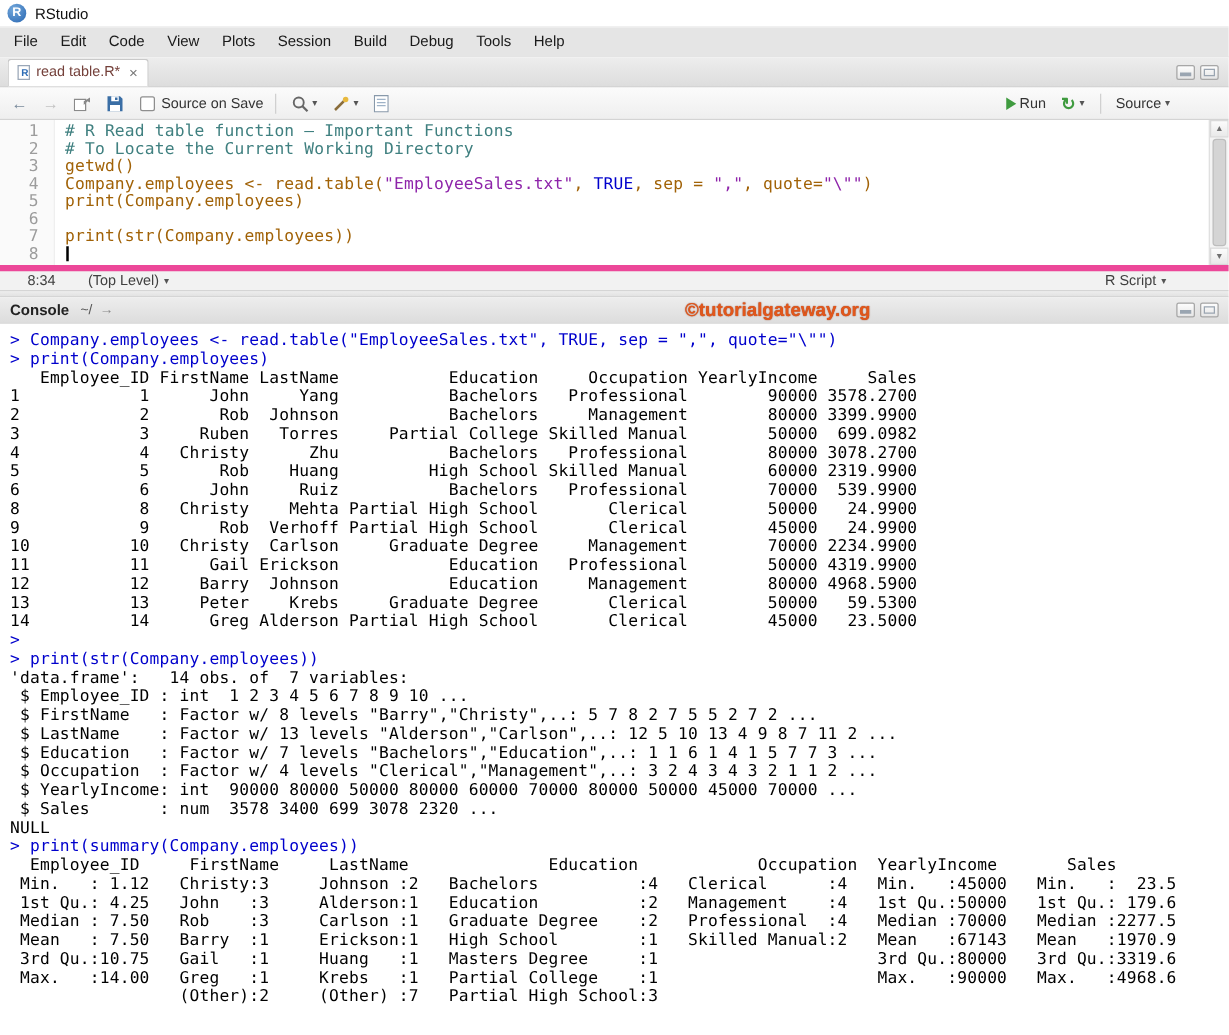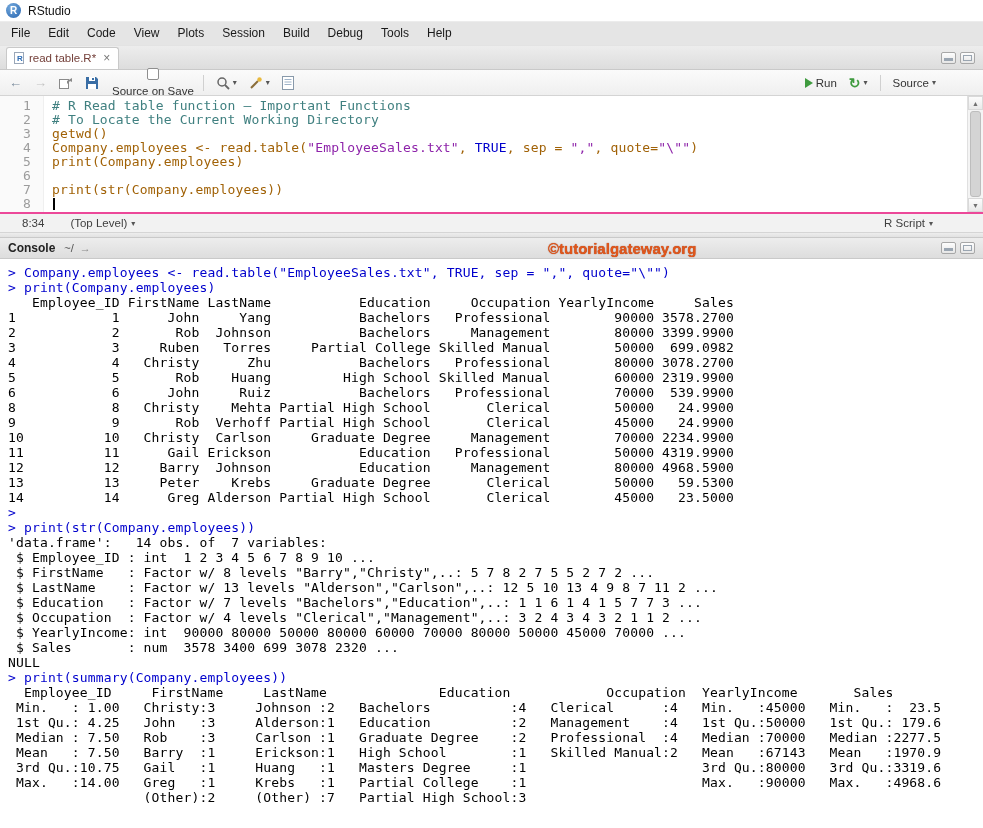--- a/index.html
+++ b/index.html
@@ -33,21 +33,21 @@
   .win-btn.max::after { content:""; position:absolute; left:2px; right:2px; top:2px; bottom:2px; border:1px solid #9AA5B1; }
 
   .toolbar { height:26px; display:flex; align-items:center; gap:6px; padding:0 8px 0 6px;
     background:linear-gradient(#FBFBFB,#EFEFEF); border-bottom:1px solid #D4D4D4; }
   .tb { display:flex; align-items:center; gap:3px; background:transparent; border:none; padding:2px 3px; font-family:inherit; }
   .arrow-ico { font-size:13px; color:#7A8B9C; }
   .arrow-ico.dis { color:#C3C3C3; }
   .chev { font-size:8px; color:#555; }
   .sep { width:1px; height:16px; background:#D0D0D0; margin:0 3px; }
   .spring { flex:1; }
-  .sos { display:flex; align-items:center; gap:5px; margin-left:4px;flex-direction:column; }
+  .sos { display:flex; gap:5px; margin-left:4px; }
   .checkbox { width:12px; height:12px; border:1px solid #8E8E8E; background:#fff; border-radius:2px; }
   .sos-label { font-size:11.5px; color:#333; }
   .run-label, .source-label { font-size:11.5px; color:#333; }
   .play { width:0; height:0; border-left:8px solid var(--run_green,#3F9B3F);
     border-top:5px solid transparent; border-bottom:5px solid transparent; }
   .rerun { color:var(--run_green,#3F9B3F); font-size:14px; font-weight:bold; line-height:12px; }
   .end-gap { width:30px; }
 
   
   .editor { flex:1; display:flex; position:relative; background:#fff; overflow:hidden; }
@@ -62,21 +62,21 @@
   .tok-keyword { color:var(--keyword,#0000CC); }
   .cursor { display:inline-block; width:1.5px; height:12px; background:#000; vertical-align:-2px; margin-left:1px; }
   .vscroll { position:absolute; top:0; right:0; bottom:0; width:16px; background:#F4F4F4; border-left:1px solid #E0E0E0;
     display:flex; flex-direction:column; align-items:center; }
   .sb-btn { font-size:7px; color:#707070; height:14px; line-height:14px; width:100%; text-align:center;
     background:linear-gradient(#FCFCFC,#E9E9E9); border:1px solid #D9D9D9; }
   .sb-btn.down { margin-top:auto; }
   .sb-thumb { position:absolute; top:15px; bottom:15px; left:2px; right:2px; background:#D4D4D4;
     border:1px solid #BDBDBD; border-radius:3px; }
 
-  .statusbar { height:20px; display:flex; align-items:center; background:#F2F2F2; border-top:2px solid #ec4899;
+  .statusbar { height:20px; display:flex; align-items:center; background:#F2F2F2; border-top:5px solid #ec4899;
     padding:0 10px; font-size:11.5px; color:#404040; }
   .pos { margin-left:12px; }
   .scope { margin-left:26px; display:flex; align-items:center; gap:4px; }
   .ftype { display:flex; align-items:center; gap:4px; margin-right:40px; }
 
   
   .splitter { height:6px; background:linear-gradient(#EDEDED,#E2E2E2); border-top:1px solid #D5D5D5; border-bottom:1px solid #C9C9C9; }
 
   
   .console-pane { flex:1; display:flex; flex-direction:column; position:relative; background:#fff; }
@@ -276,21 +276,21 @@
           <div class="console-line output"> $ Employee_ID : int  1 2 3 4 5 6 7 8 9 10 ...</div>
           <div class="console-line output"> $ FirstName   : Factor w/ 8 levels "Barry","Christy",..: 5 7 8 2 7 5 5 2 7 2 ...</div>
           <div class="console-line output"> $ LastName    : Factor w/ 13 levels "Alderson","Carlson",..: 12 5 10 13 4 9 8 7 11 2 ...</div>
           <div class="console-line output"> $ Education   : Factor w/ 7 levels "Bachelors","Education",..: 1 1 6 1 4 1 5 7 7 3 ...</div>
           <div class="console-line output"> $ Occupation  : Factor w/ 4 levels "Clerical","Management",..: 3 2 4 3 4 3 2 1 1 2 ...</div>
           <div class="console-line output"> $ YearlyIncome: int  90000 80000 50000 80000 60000 70000 80000 50000 45000 70000 ...</div>
           <div class="console-line output"> $ Sales       : num  3578 3400 699 3078 2320 ...</div>
           <div class="console-line output">NULL</div>
           <div class="console-line input">&gt; print(summary(Company.employees))</div>
           <div class="console-line output">  Employee_ID     FirstName     LastName              Education            Occupation  YearlyIncome       Sales</div>
-          <div class="console-line output"> Min.   : 1.00   Christy:3     Johnson :2   Bachelors          :4   Clerical      :4   Min.   :45000   Min.   :  23.5</div>
+          <div class="console-line output"> Min.   : 1.12   Christy:3     Johnson :2   Bachelors          :4   Clerical      :4   Min.   :45000   Min.   :  23.5</div>
           <div class="console-line output"> 1st Qu.: 4.25   John   :3     Alderson:1   Education          :2   Management    :4   1st Qu.:50000   1st Qu.: 179.6</div>
           <div class="console-line output"> Median : 7.50   Rob    :3     Carlson :1   Graduate Degree    :2   Professional  :4   Median :70000   Median :2277.5</div>
           <div class="console-line output"> Mean   : 7.50   Barry  :1     Erickson:1   High School        :1   Skilled Manual:2   Mean   :67143   Mean   :1970.9</div>
           <div class="console-line output"> 3rd Qu.:10.75   Gail   :1     Huang   :1   Masters Degree     :1                      3rd Qu.:80000   3rd Qu.:3319.6</div>
           <div class="console-line output"> Max.   :14.00   Greg   :1     Krebs   :1   Partial College    :1                      Max.   :90000   Max.   :4968.6</div>
           <div class="console-line output">                 (Other):2     (Other) :7   Partial High School:3</div>
         </div>
     </div>
   </div>
 

